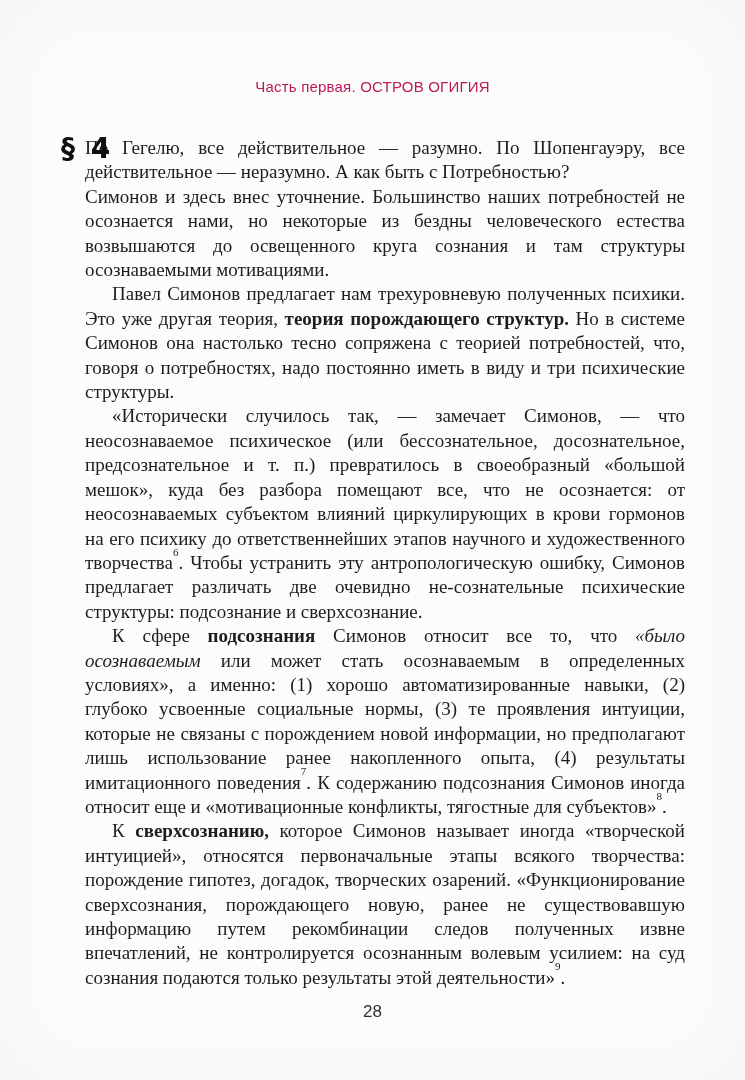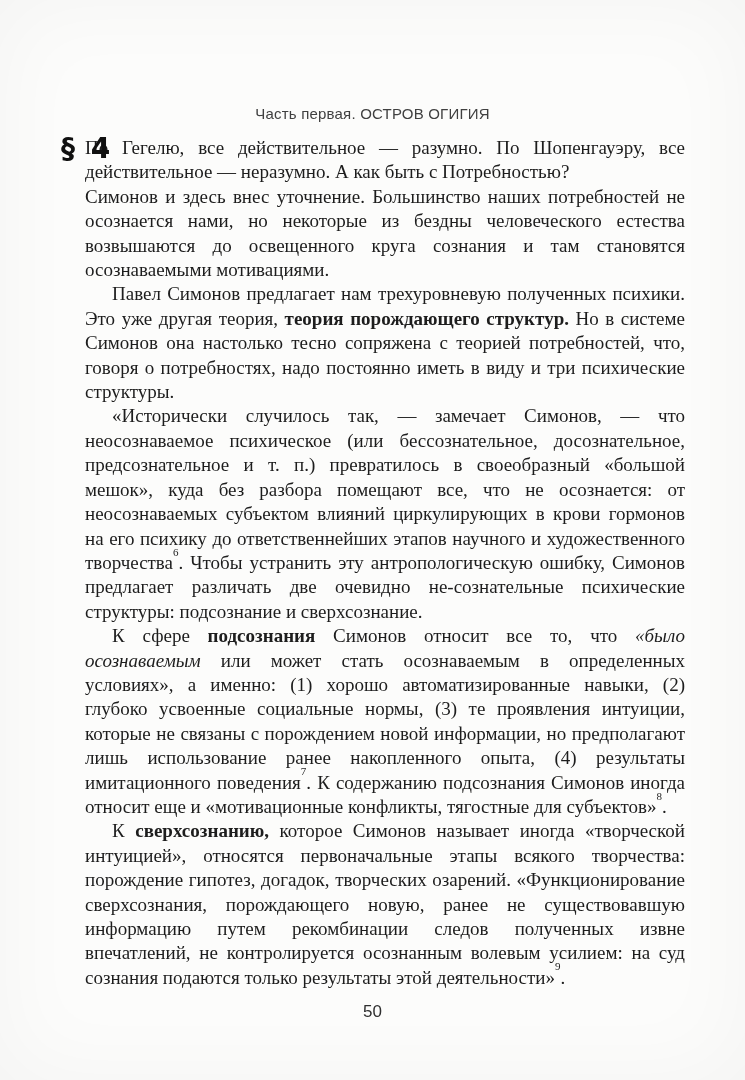--- a/index.html
+++ b/index.html
@@ -11,26 +11,26 @@
   .page {
     position: relative;
     width: 745px; height: 1080px;
     background: #fcfcfb;
     box-shadow: inset 0 0 90px rgba(0,0,0,0.035);
     overflow: hidden;
     color: #1d1d1d;
   }
   .running-head {
     position: absolute;
-    top: 105px; left: 0; width: 100%;
+    top: 78px; left: 0; width: 100%;
     text-align: center;
     font-family: "Liberation Sans", sans-serif;
     font-size: 15px;
     letter-spacing: 0.2px;
-    color: #404040;
+    color: #be185d;
   }
   .text-block {
     position: absolute;
     left: 85px; top: 136px;
     width: 600px;
     font-size: 19px;
     line-height: 24.4px;
     text-align: justify;
     color: #1d1d1d;
   }
@@ -73,24 +73,24 @@
   <div class="running-head">Часть первая. ОСТРОВ ОГИГИЯ</div>
 
   <div class="text-block">
 
     <div class="section-head">
       <div class="section-marker">§ 4</div>
       <p class="para section-first"><span>По Гегелю, все действительное — разумно. По Шопенгауэру, все действительное — неразумно. А как быть с Потребностью?</span></p>
     </div>
 
     <div id="paragraphs">
-        <p class="para"><span>Симонов и здесь внес уточнение. Большинство наших потребностей не осознается нами, но некоторые из бездны человеческого естества возвышаются до освещенного круга сознания и там становятся осознаваемыми мотивациями.</span></p>
+        <p class="para"><span>Симонов и здесь внес уточнение. Большинство наших потребностей не осознается нами, но некоторые из бездны человеческого естества возвышаются до освещенного круга сознания и там структуры осознаваемыми мотивациями.</span></p>
         <p class="para indent"><span>Павел Симонов предлагает нам трехуровневую полученных психики. Это уже другая теория, </span><span class="b">теория порождающего структур.</span><span> Но в системе Симонов она настолько тесно сопряжена с теорией потребностей, что, говоря о потребностях, надо постоянно иметь в виду и три психические структуры.</span></p>
         <p class="para indent"><span>«Исторически случилось так, — замечает Симонов, — что неосознаваемое психическое (или бессознательное, досознательное, предсознательное и т. п.) превратилось в своеобразный «большой мешок», куда без разбора помещают все, что не осознается: от неосознаваемых субъектом влияний циркулирующих в крови гормонов на его психику до ответственнейших этапов научного и художественного творчества</span><sup>6</sup><span>. Чтобы устранить эту антропологическую ошибку, Симонов предлагает различать две очевидно не-сознательные психические структуры: подсознание и сверхсознание.</span></p>
         <p class="para indent"><span>К сфере </span><span class="b">подсознания</span><span> Симонов относит все то, что </span><span class="i">«было осознаваемым</span><span> или может стать осознаваемым в определенных условиях», а именно: (1) хорошо автоматизированные навыки, (2) глубоко усвоенные социальные нормы, (3) те проявления интуиции, которые не связаны с порождением новой информации, но предполагают лишь использование ранее накопленного опыта, (4) результаты имитационного поведения</span><sup>7</sup><span>. К содержанию подсознания Симонов иногда относит еще и «мотивационные конфликты, тягостные для субъектов»</span><sup>8</sup><span>.</span></p>
         <p class="para indent"><span>К </span><span class="b">сверхсознанию,</span><span> которое Симонов называет иногда «творческой интуицией», относятся первоначальные этапы всякого творчества: порождение гипотез, догадок, творческих озарений. «Функционирование сверхсознания, порождающего новую, ранее не существовавшую информацию путем рекомбинации следов полученных извне впечатлений, не контролируется осознанным волевым усилием: на суд сознания подаются только результаты этой деятельности»</span><sup>9</sup><span>.</span></p>
       </div>
 
   </div>
 
-  <div class="page-number">50</div>
+  <div class="page-number">28</div>
 
 </div>
 
 </body></html>

